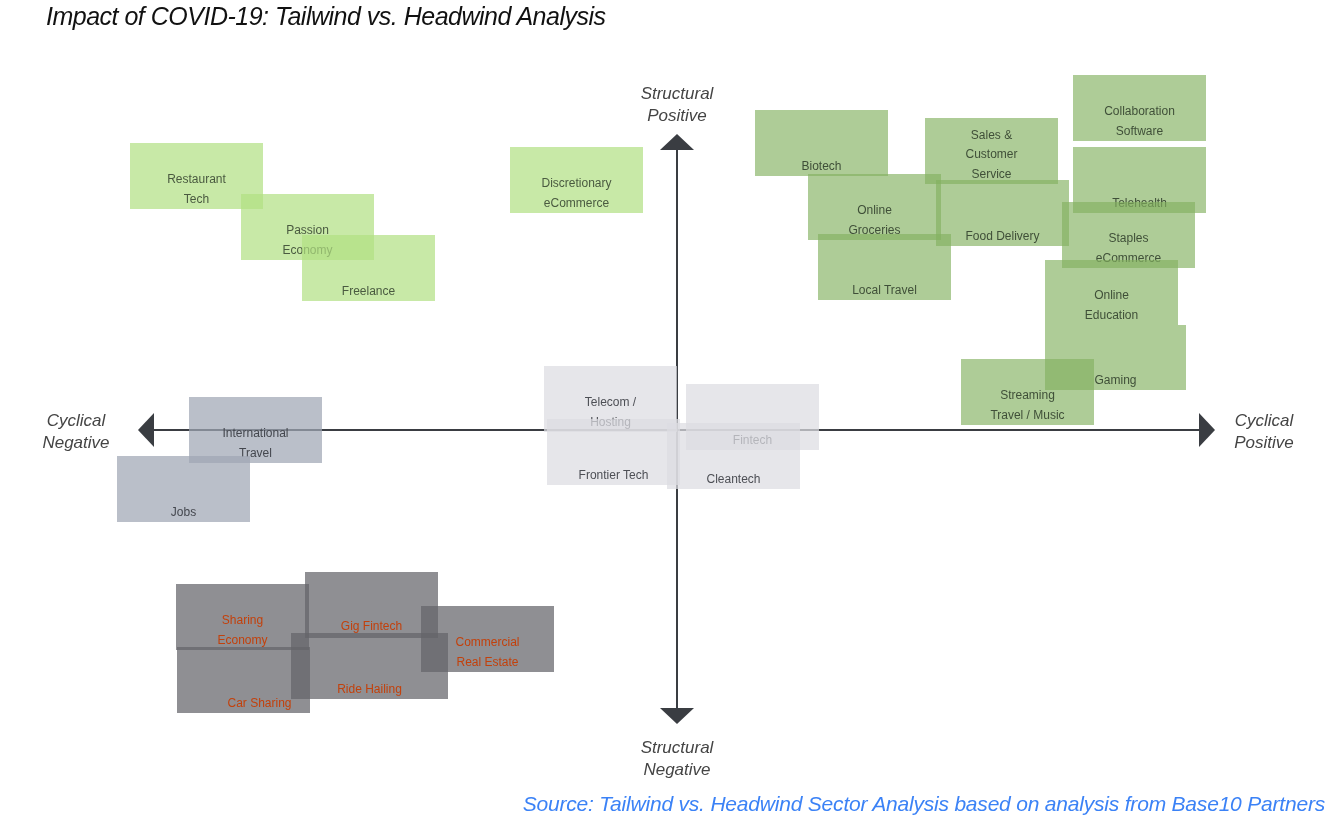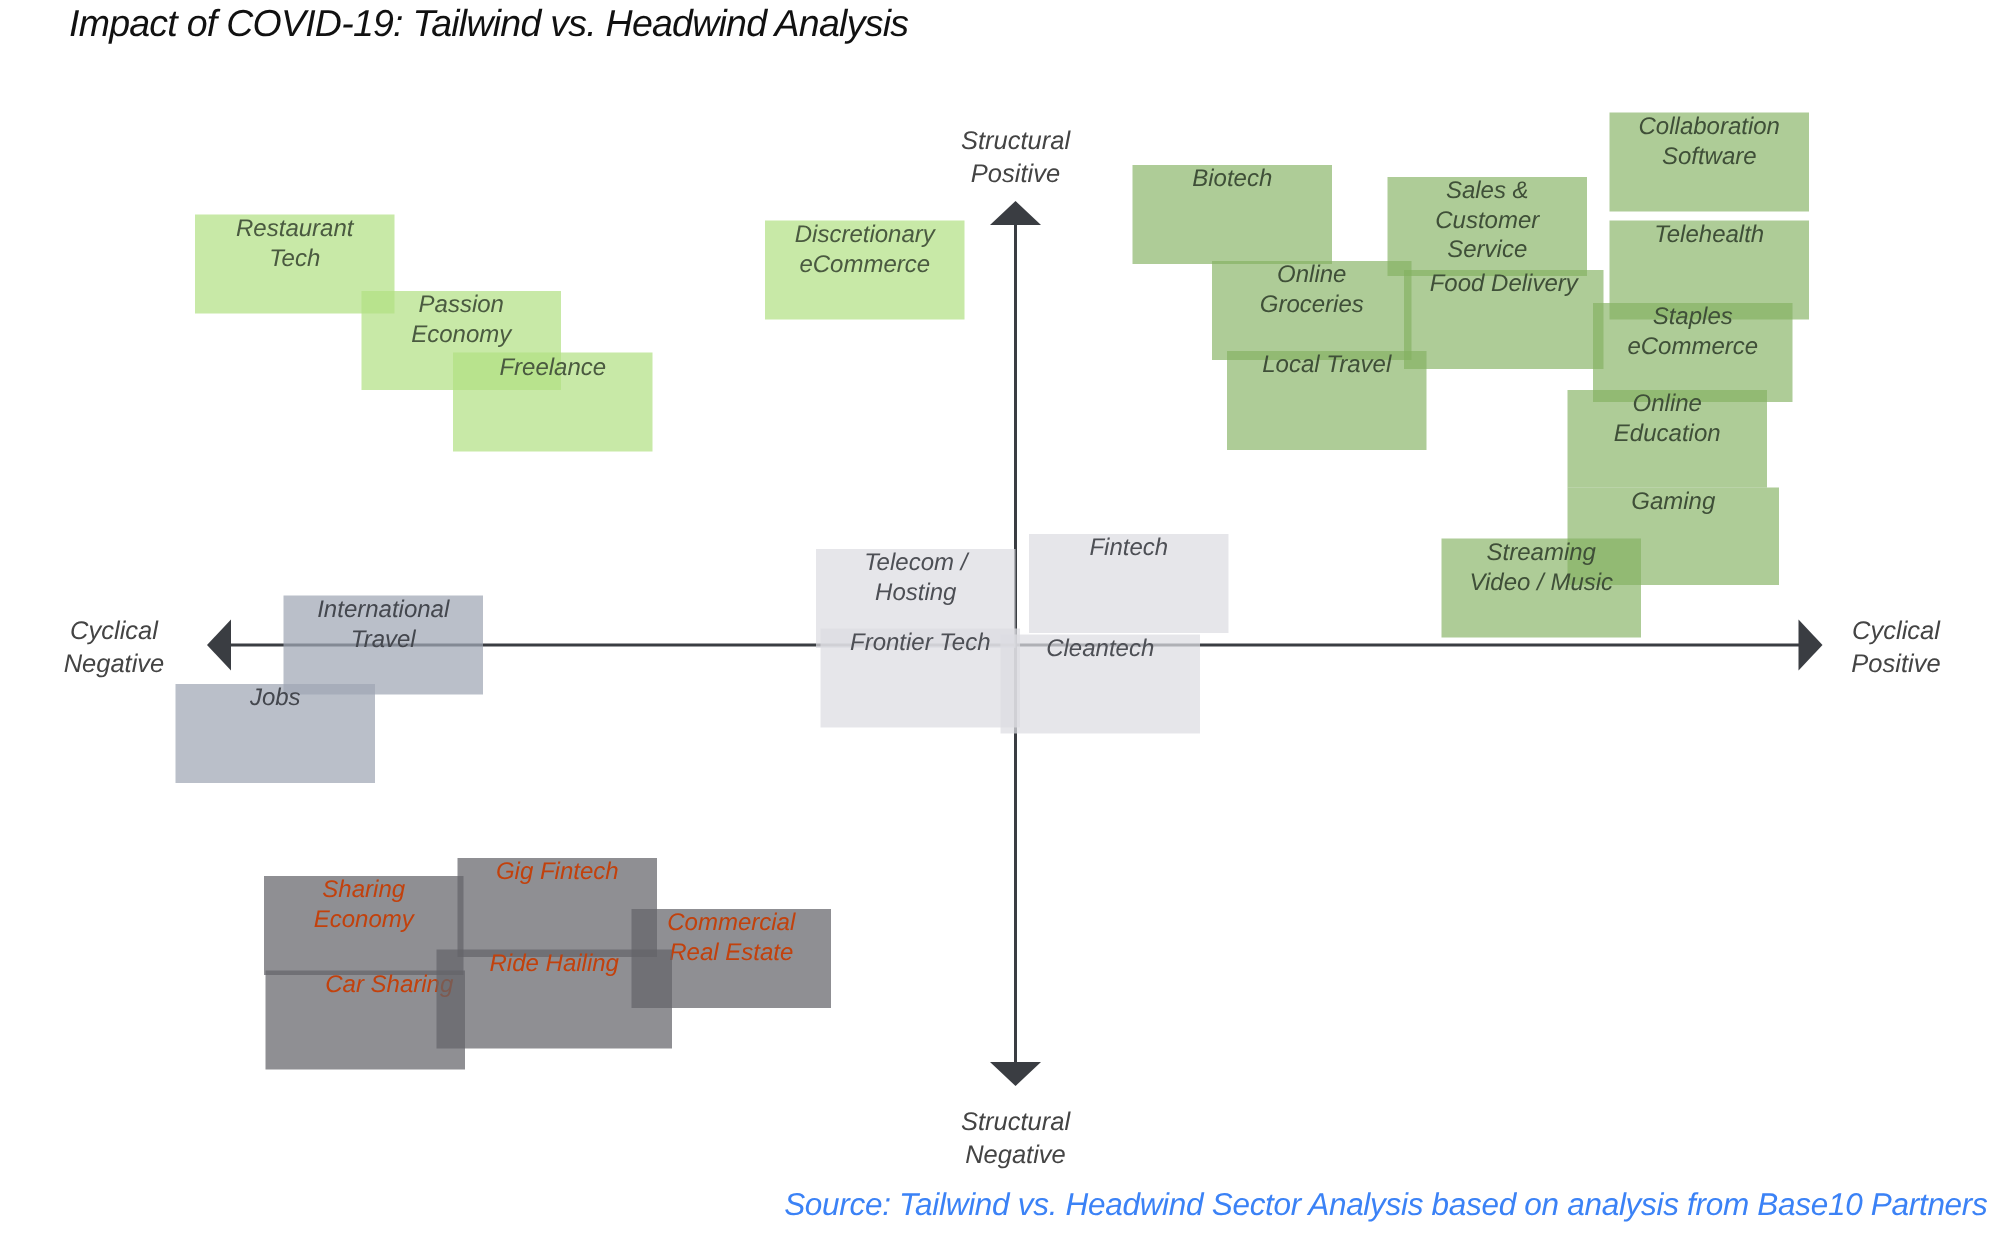--- a/index.html
+++ b/index.html
@@ -1,21 +1,21 @@
 <!DOCTYPE html>
 <html><head>
 <meta charset="utf-8">
 <style>
   html, body { margin: 0; padding: 0; background: #ffffff; }
   body { width: 1335px; height: 828px; position: relative; overflow: hidden; font-family: "Liberation Sans", sans-serif; }
   .title { position: absolute; left: 46px; top: 2px; font-size: 25px; font-style: italic; color: #111; letter-spacing: -0.5px; white-space: nowrap; }
   .source { position: absolute; right: 10px; top: 792px; font-size: 21px; font-style: italic; color: #3b82f6; white-space: nowrap; letter-spacing: -0.2px; }
   .axis-label { position: absolute; font-size: 17px; font-style: italic; color: #444; text-align: center; line-height: 22px; white-space: nowrap; }
   svg.axes { position: absolute; left: 0; top: 0; }
-  .box { position: absolute; display: flex; align-items: flex-start; justify-content: center; text-align: center; font-size: 16px; line-height: 19.5px; box-sizing: border-box; white-space: nowrap; font-style: italic; }
+  .box { position: absolute; display: flex; align-items: flex-end; justify-content: center; text-align: center; font-size: 12px; line-height: 19.5px; box-sizing: border-box; white-space: nowrap; }
   .light-green { background: rgba(176, 223, 130, 0.70); color: #4a5a40; }
   .green { background: rgba(130, 176, 96, 0.65); color: #3f4f38; }
   .pale { background: rgba(220, 221, 226, 0.72); color: #4d4f55; }
   .blue-gray { background: rgba(160, 166, 180, 0.72); color: #44474e; }
   .dark-gray { background: rgba(100, 100, 106, 0.72); color: #c2410c; }
 </style>
 </head>
 <body>
 
 <div class="title">Impact of COVID-19: Tailwind vs. Headwind Analysis</div>
@@ -85,28 +85,28 @@
   </div>
 <div class="box green" style="left:1045px; top:260px; width:133px; height:65px;">
     <span class="ml" style="white-space: pre-line;">Online
 Education</span>
   </div>
 <div class="box green" style="left:1045px; top:325px; width:141px; height:65px;">
     <span class="ml" style="white-space: pre-line;">Gaming</span>
   </div>
 <div class="box green" style="left:961px; top:359px; width:133px; height:66px;">
     <span class="ml" style="white-space: pre-line;">Streaming
-Video / Music</span>
+Travel / Music</span>
   </div>
 
 <div class="box pale" style="left:544px; top:366px; width:133px; height:66px;">
     <span class="ml" style="white-space: pre-line;">Telecom /
 Hosting</span>
   </div>
-<div class="box pale" style="left:686px; top:356px; width:133px; height:66px;">
+<div class="box pale" style="left:686px; top:384px; width:133px; height:66px;">
     <span class="ml" style="white-space: pre-line;">Fintech</span>
   </div>
 <div class="box pale" style="left:547px; top:419px; width:133px; height:66px;">
     <span class="ml" style="white-space: pre-line;">Frontier Tech</span>
   </div>
 <div class="box pale" style="left:667px; top:423px; width:133px; height:66px;">
     <span class="ml" style="white-space: pre-line;">Cleantech</span>
   </div>
 
 <div class="box blue-gray" style="left:189px; top:397px; width:133px; height:66px;">

